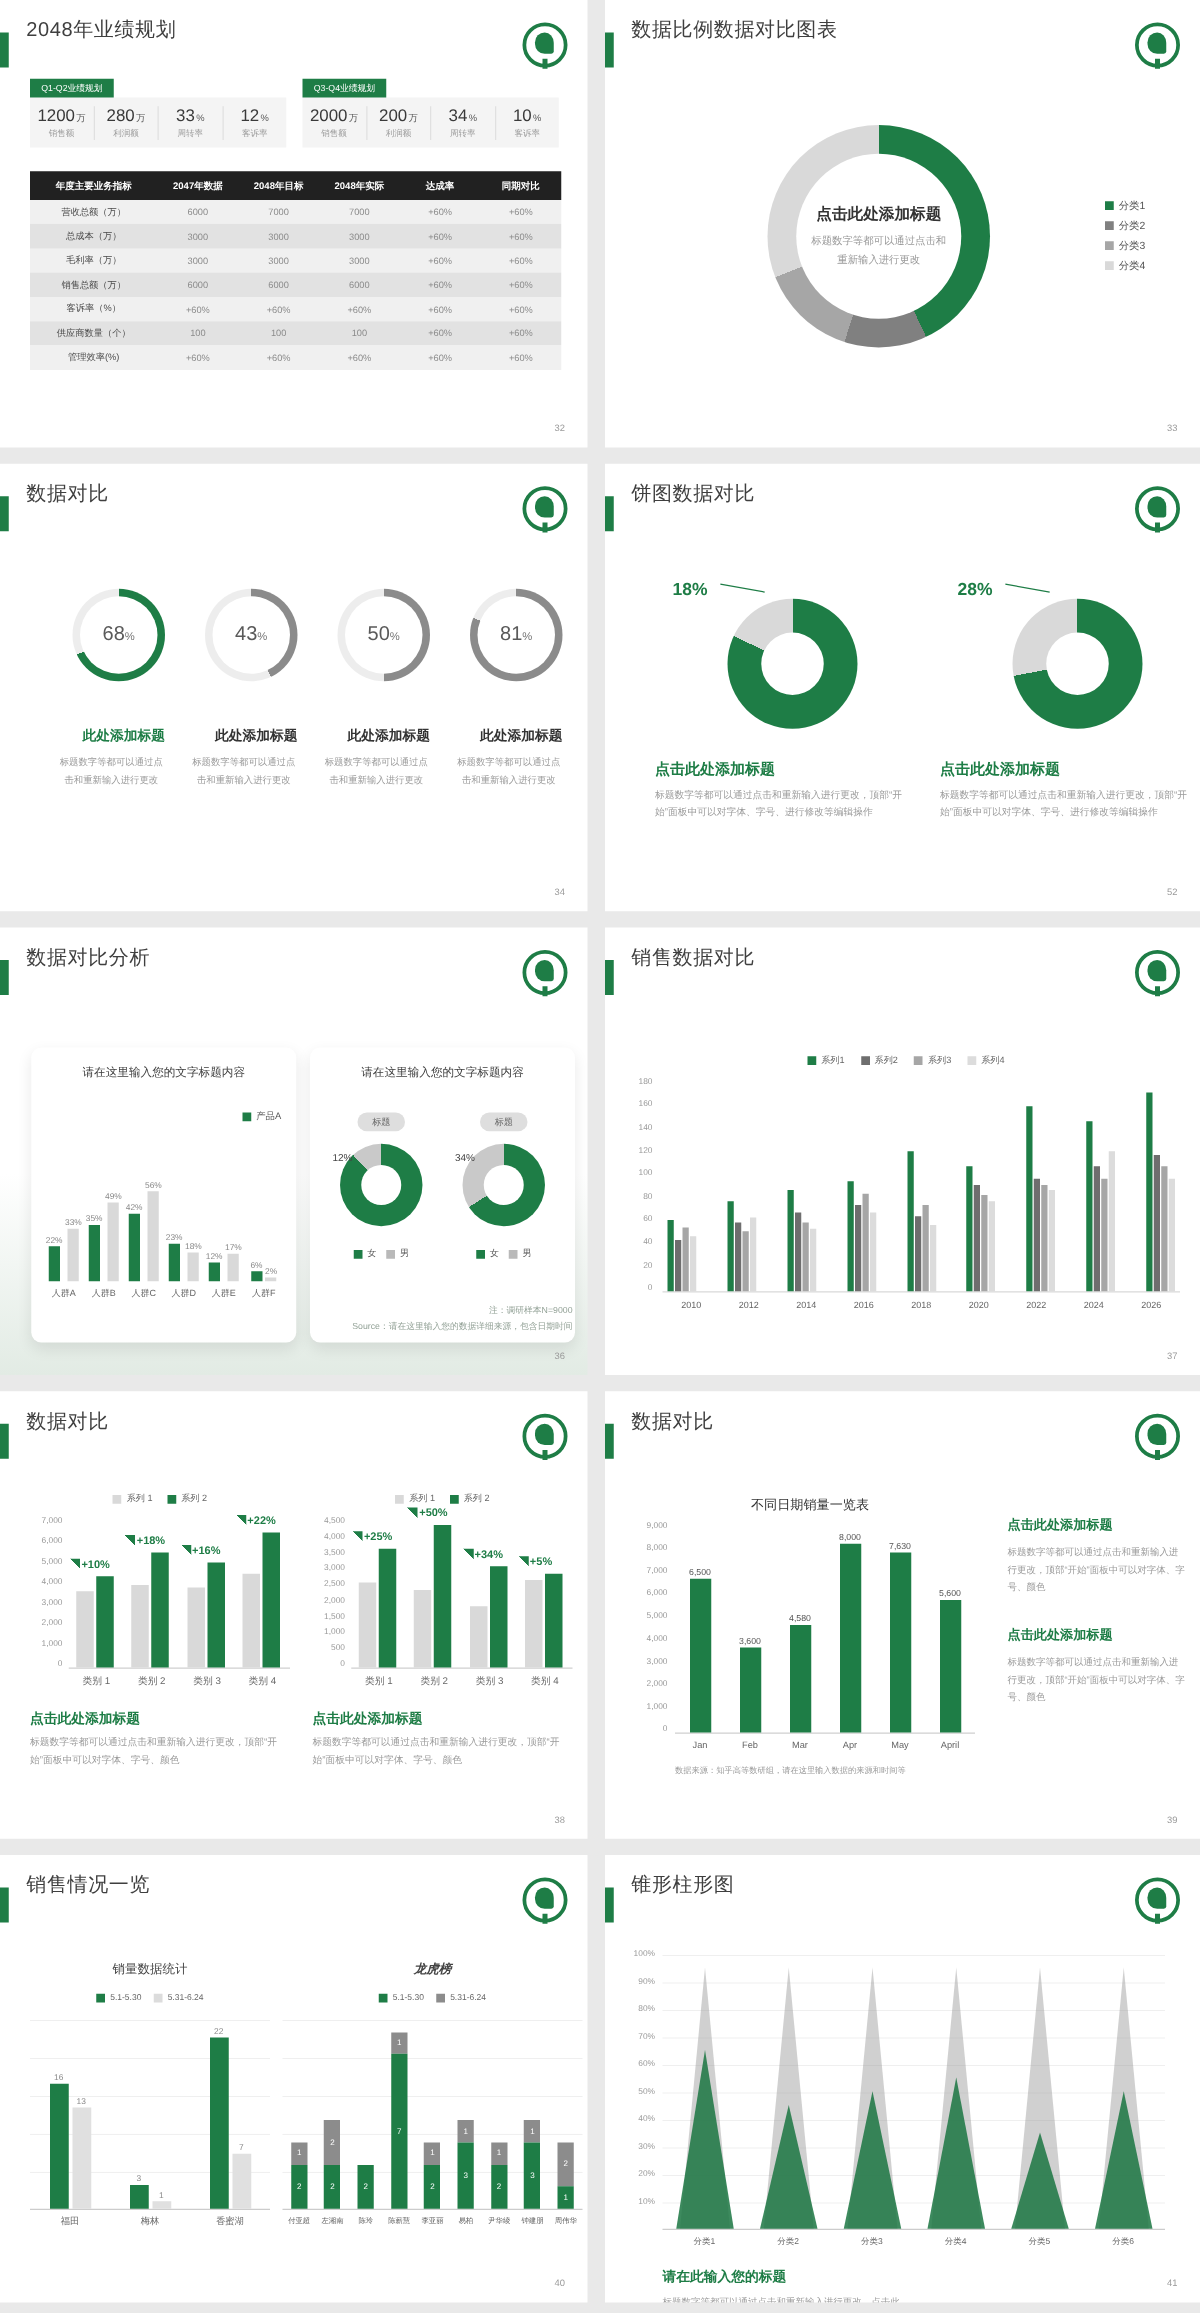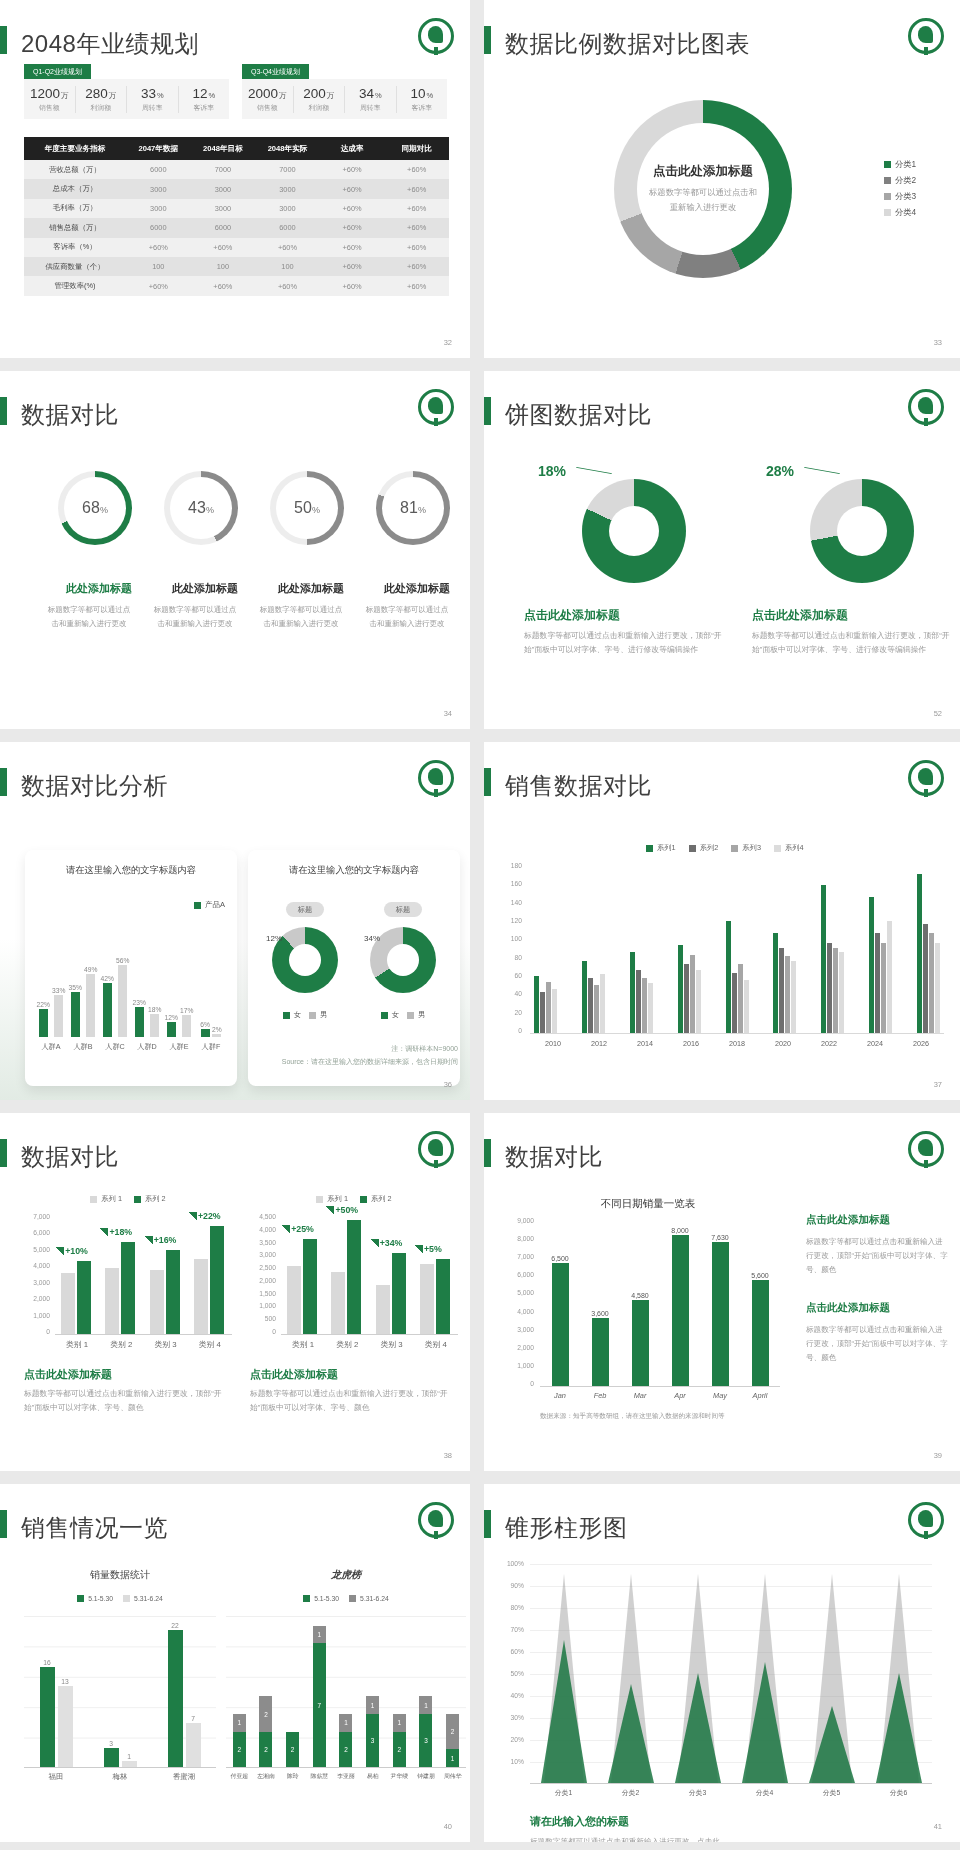--- a/index.html
+++ b/index.html
@@ -1,21 +1,21 @@
 <!DOCTYPE html>
 <html><head>
 <meta charset="utf-8">
 <style>
 :root{--g:#1e7d46;}
 *{margin:0;padding:0;box-sizing:border-box;}
 body{width:960px;height:1850px;background:#e9e9e9;font-family:"Liberation Sans","DejaVu Sans",sans-serif;}
 .page{display:grid;grid-template-columns:470px 476px;grid-template-rows:repeat(5,358px);gap:13px 14px;}
 .slide{position:relative;background:#fff;overflow:hidden;}
 .accent{position:absolute;left:0;top:26px;width:7px;height:28px;background:var(--g);}
-.stitle{position:absolute;left:21px;top:28px;font-size:24px;font-weight:400;color:#3f3f3f;letter-spacing:.5px;text-align:center;}
+.stitle{position:absolute;left:21px;top:14px;font-size:16px;font-weight:400;color:#3f3f3f;letter-spacing:.5px;text-align:center;}
 .logo{position:absolute;top:18px;right:16px;width:36px;height:36px;border:3px solid var(--g);border-radius:50%;}
 .logo .lg1{position:absolute;left:7px;top:5px;width:15px;height:17px;background:var(--g);border-radius:8px 50% 2px 8px;}
 .logo .lg2{position:absolute;left:13px;bottom:-4px;width:4px;height:8px;background:var(--g);}
 .pageno{position:absolute;right:18px;bottom:11px;font-size:7.5px;color:#9a9a9a;}
 .sq{width:7px;height:7px;margin-right:4px;flex:0 0 auto;}
 .lg-item{display:flex;align-items:center;margin:5px 0;}
 .lg-label{font-size:8.3px;color:#555;}
 .green-b{color:var(--g);font-weight:bold;}
 .bw{display:flex;flex-direction:column;align-items:center;justify-content:flex-end;}
 .blab{font-size:6.7px;color:#888;margin-bottom:1px;white-space:nowrap;}
@@ -62,21 +62,21 @@
 .pgroup{position:relative;width:202px;height:270px;}
 .plabel{position:absolute;left:14px;top:26px;font-size:14px;font-weight:bold;color:var(--g);}
 .pline{position:absolute;left:52px;top:33px;width:36px;height:1px;background:var(--g);transform:rotate(10deg);}
 .pdonut{position:absolute;left:58px;top:42px;width:104px;height:104px;border-radius:50%;}
 .phole{position:absolute;inset:27px;background:#fff;border-radius:50%;}
 .pcap-t{position:absolute;left:0;top:170px;font-size:12px;}
 .pcap-b{position:absolute;left:0;top:192px;width:198px;font-size:7.8px;color:#9b9b9b;line-height:1.85;}
 
 
 .slide-s36{background:linear-gradient(180deg,#ffffff 55%,#e2ebe4 100%);}
-.card{position:absolute;top:108px;height:236px;background:#fff;border-radius:8px;box-shadow:0 5px 12px rgba(0,0,0,.09);}
+.card{position:absolute;top:96px;height:236px;background:#fff;border-radius:8px;box-shadow:0 5px 12px rgba(0,0,0,.09);}
 .card-a{left:25px;width:212px;}
 .card-b{left:248px;width:212px;}
 .ctitle{margin:14px 10px 0;text-align:center;font-size:9.3px;color:#3d3d3d;}
 .c1legend{position:absolute;right:12px;top:50px;display:flex;align-items:center;font-size:7.5px;color:#555;}
 .c1chart{position:absolute;left:10px;right:10px;top:64px;bottom:34px;display:flex;justify-content:flex-start;align-items:flex-end;}
 .bgroup{flex:1;display:flex;flex-direction:column;align-items:center;}
 .bbars{display:flex;align-items:flex-end;gap:2px;}
 .bar{width:9px;}
 .bcat{margin-top:5px;font-size:7.2px;color:#666;white-space:nowrap;}
 .minis{position:absolute;left:8px;right:8px;top:52px;display:flex;justify-content:space-around;}
@@ -118,21 +118,21 @@
 .hx{position:absolute;left:33px;right:2px;top:160px;display:flex;justify-content:space-around;font-size:7.8px;color:#666;}
 .hcap-t{position:absolute;top:188px;left:2px;font-size:11px;}
 .hcap-b{position:absolute;top:208px;left:2px;width:208px;font-size:7.8px;color:#9b9b9b;line-height:1.85;}
 
 
 .s39title{position:absolute;top:84px;left:30px;width:268px;text-align:center;font-size:10.5px;color:#333;}
 .s39y{position:absolute;left:20px;top:104px;height:170px;width:30px;display:flex;flex-direction:column;justify-content:space-between;}
 .s39plot{position:absolute;left:56px;width:240px;top:104px;height:170px;border-bottom:1px solid #cfcfcf;display:flex;justify-content:space-around;align-items:flex-end;}
 .s39plot .bar{width:17px;background:var(--g);}
 .s39plot .blab{font-size:7px;color:#555;}
-.s39x{position:absolute;left:56px;width:240px;top:278px;display:flex;font-style:italic;}
+.s39x{position:absolute;left:56px;width:240px;top:278px;display:flex;}
 .s39x div{flex:1;text-align:center;font-size:7.4px;color:#666;}
 .s39note{position:absolute;left:56px;top:299px;font-size:6.6px;color:#9a9a9a;}
 .s39caps{position:absolute;left:322px;top:100px;width:142px;}
 .cap2{margin-bottom:24px;}
 .cap2 .t{font-size:10.5px;font-weight:bold;color:var(--g);}
 .cap2 .b{margin-top:8px;font-size:7.6px;color:#9b9b9b;line-height:1.85;}
 
 
 .c40{position:absolute;top:84px;}
 .c40a{left:24px;width:192px;}

